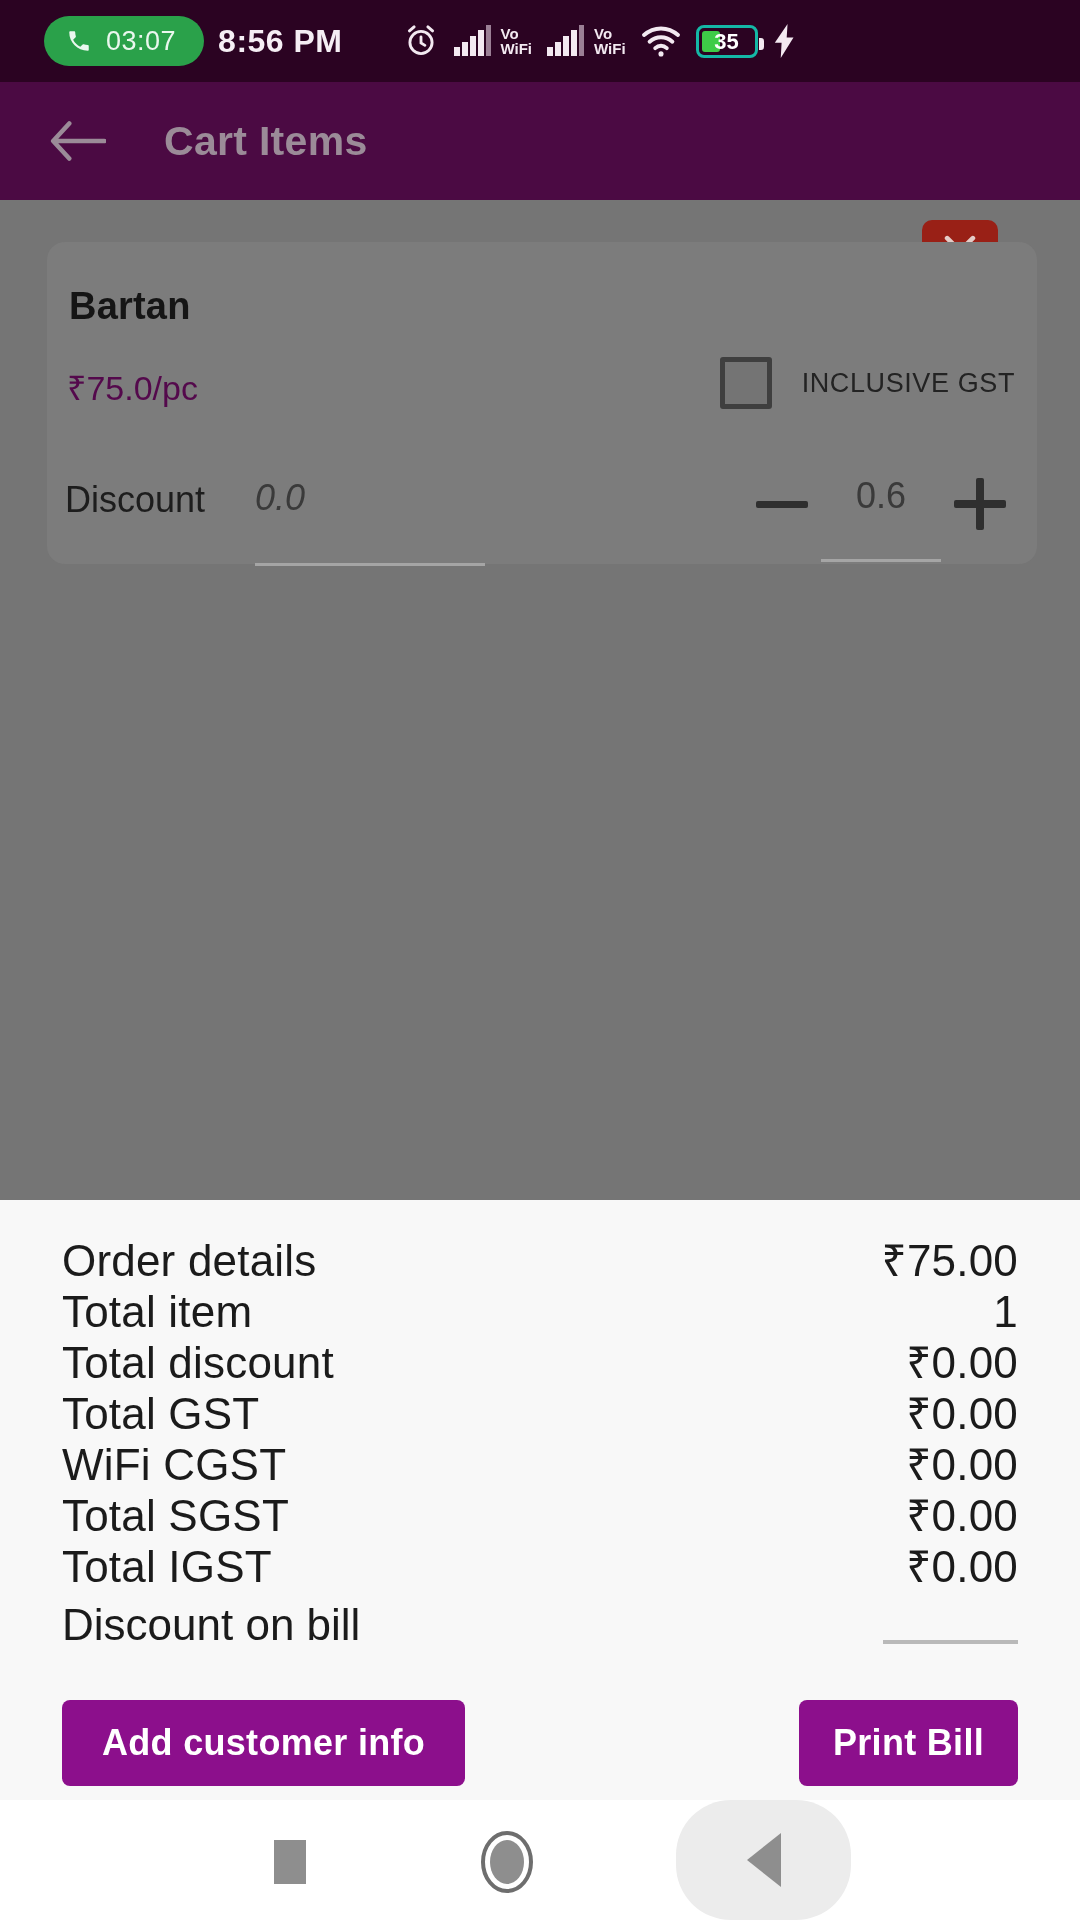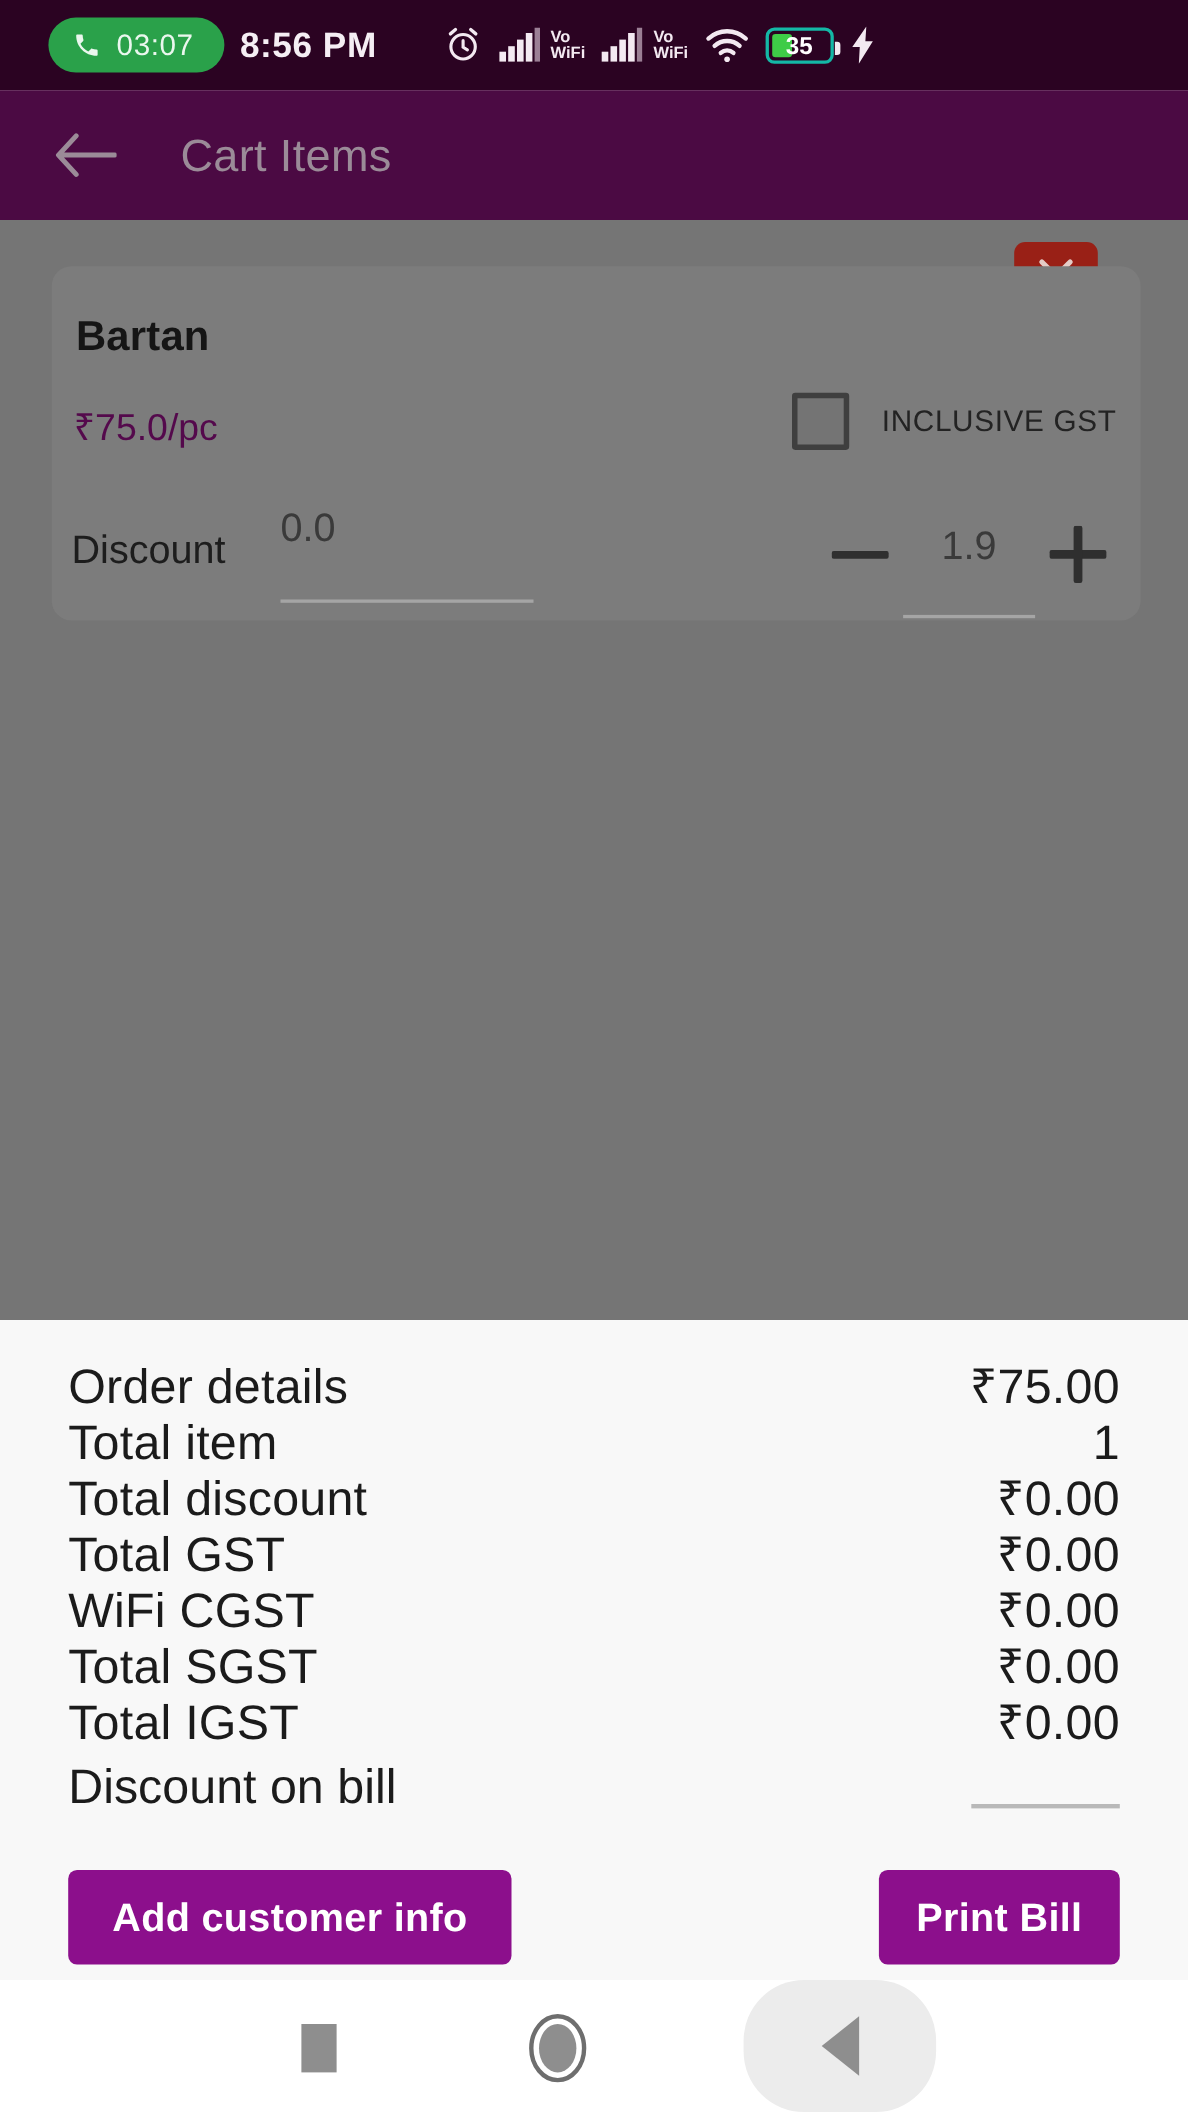--- a/index.html
+++ b/index.html
@@ -45,21 +45,21 @@
     font-size:22px; font-weight:700; line-height:27px; z-index:2;
   }
 
   
   .appbar{
     position:absolute; top:82px; left:0; width:1080px; height:118px;
     background:#4b0a43; display:flex; align-items:center;
   }
   .back-arrow{ margin-left:50px; width:56px; height:40px; }
   .appbar-title{
-    color:#9b8b98; font-size:41px; font-weight:400; margin-left:58px; letter-spacing:.3px;
+    color:#9b8b98; font-size:41px; font-weight:700; margin-left:58px; letter-spacing:.3px;
   }
 
   
   .scrim{
     position:absolute; top:200px; left:0; width:1080px; height:1000px;
     background:#757575;
   }
   .close-btn{
     position:absolute; top:220px; right:30px;
     width:76px; height:62px; border-radius:10px;
@@ -87,21 +87,21 @@
   }
   .gst-label{ font-size:27px; color:#232323; letter-spacing:.6px; }
 
   .disc-row{
     position:absolute; top:215px; left:18px; right:18px; height:100px;
   }
   .disc-label{
     position:absolute; top:22px; left:0; font-size:36px; color:#1d1d1d;
   }
   .disc-field{
-    position:absolute; top:2px; left:190px; width:230px;
+    position:absolute; top:20px; left:190px; width:230px;font-style:italic;
   }
   .disc-field .val{ font-size:36px; color:#3a3a3a; }
   .disc-field .ul{ margin-top:44px; height:3px; background:#a5a5a5; }
 
   .qty-wrap{ position:absolute; top:8px; right:0; display:flex; align-items:flex-start; }
   .qty-btn{
     width:78px; height:78px; display:flex; align-items:center; justify-content:center;
   }
   .qty-field{ width:120px; text-align:center; padding-top:10px; }
   .qty-field .val{ font-size:36px; color:#3a3a3a; }
@@ -250,21 +250,21 @@
         <div class="ul"></div>
       </div>
 
       <div class="qty-wrap">
         <div class="qty-btn">
           <svg width="52" height="12" viewBox="0 0 52 12">
             <rect x="0" y="3" width="52" height="7" rx="2" fill="#2f2f2f"></rect>
           </svg>
         </div>
         <div class="qty-field">
-          <div class="val">1.9</div>
+          <div class="val">0.6</div>
           <div class="ul"></div>
         </div>
         <div class="qty-btn">
           <svg width="52" height="52" viewBox="0 0 52 52">
             <rect x="0" y="22" width="52" height="8" rx="2" fill="#2f2f2f"></rect>
             <rect x="22" y="0" width="8" height="52" rx="2" fill="#2f2f2f"></rect>
           </svg>
         </div>
       </div>
     </div>

